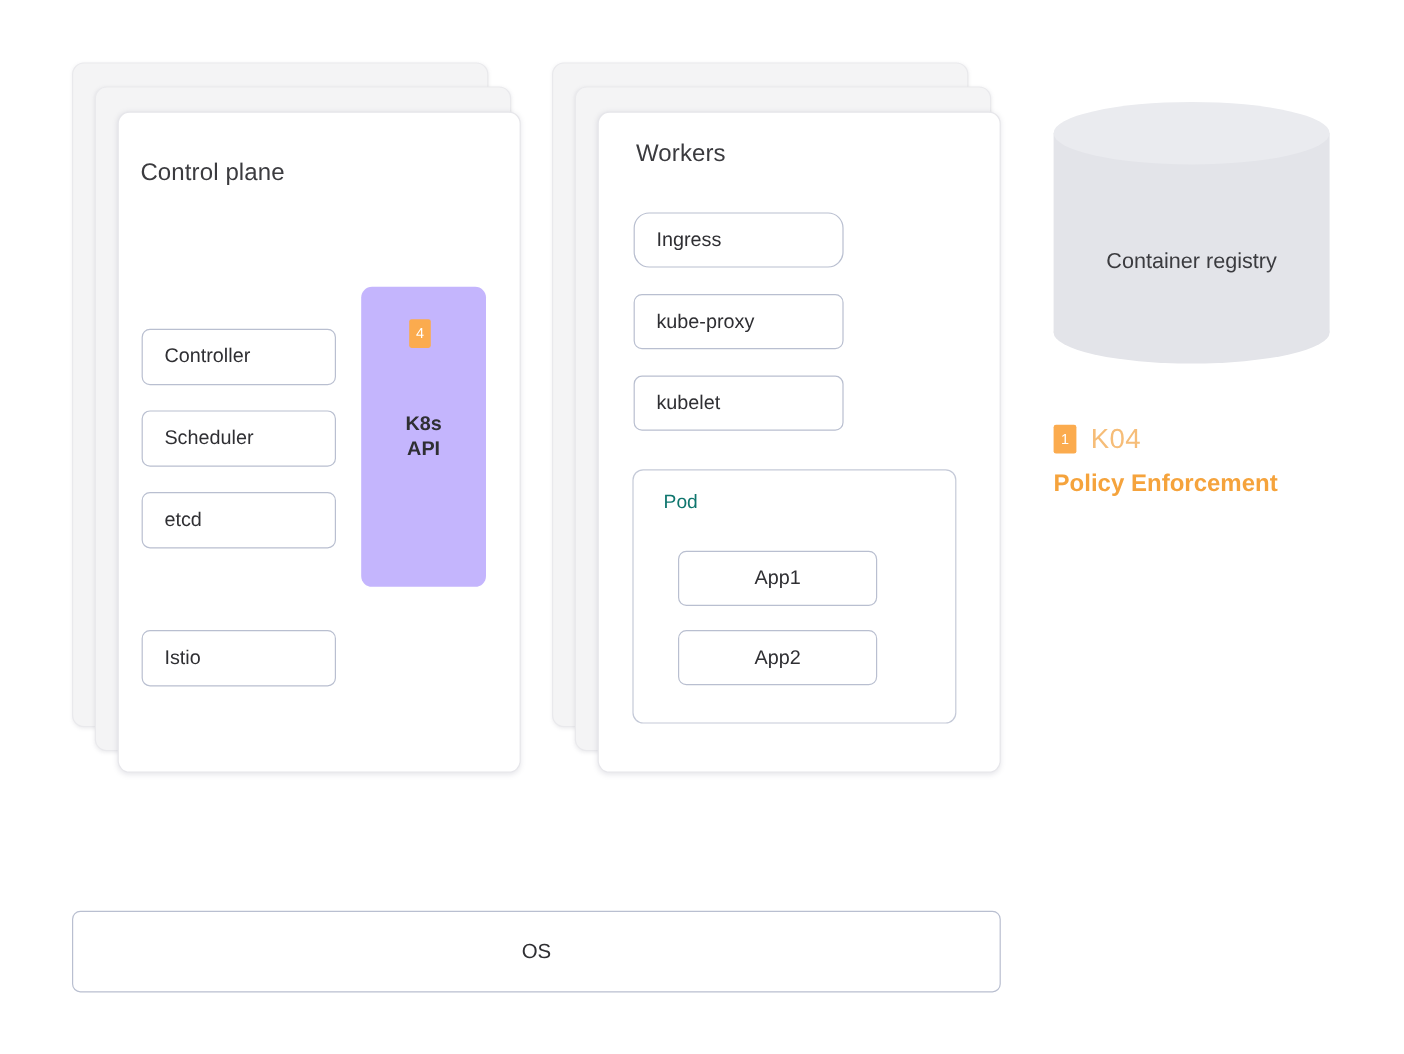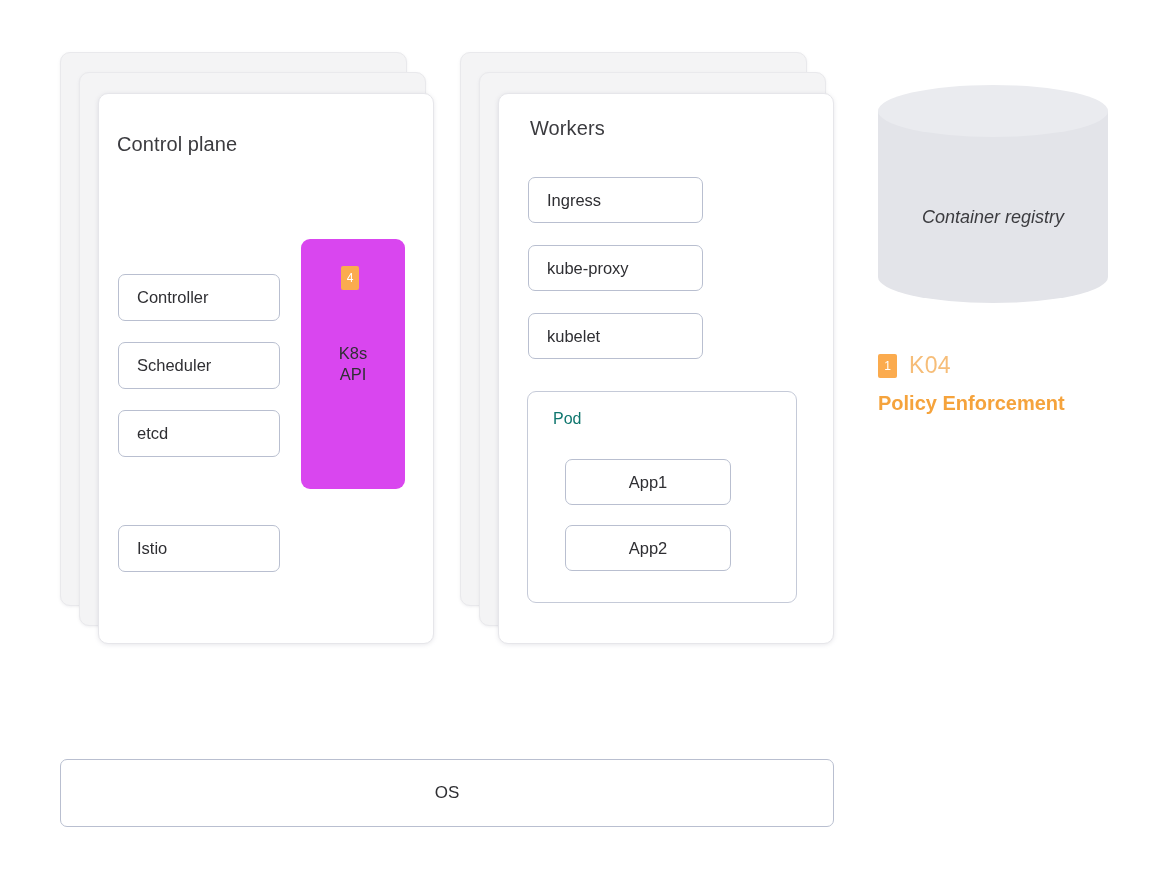--- a/index.html
+++ b/index.html
@@ -67,21 +67,22 @@
   .node.bar {
     font-size: 17px;
   }
 
   
   .node-highlight {
     position: absolute;
     box-sizing: border-box;
     border: 2px solid #f5a council;
     border-radius: 9px;
-    background: #d946ef;
+    background: #c4b5fd;
+    font-weight: bold;
   }
   .node-highlight {
     border-color: #f7a84a;
   }
   .node-highlight .hl-label {
     position: absolute;
     left: 0;
     right: 0;
     text-align: center;
     font-size: 16.5px;
@@ -218,21 +219,21 @@
   <div class="badge" style="left:341px; top:266px; width:18px; height:24px;">4</div>
 
   <div class="stack" style="left:460px; top:52px; width:380px; height:590px;">
     <div class="stack-layer" style="left:0px; top:0px; width:345px; height:552px;"></div>
     <div class="stack-layer" style="left:19px; top:20px; width:345px; height:552px;"></div>
     <div class="stack-front" style="left:38px; top:41px; width:334px; height:549px;"></div>
   </div>
 
   <div class="panel-title" style="left:530px; top:117px;">Workers</div>
 
-  <div class="node pad-left" style="left:528px; top:177px; width:175px; height:46px;">
+  <div class="node pad-left" style="left:528px; top:177px; width:175px; height:46px;border-radius:13px;">
     <span>Ingress</span>
   </div>
   <div class="node pad-left" style="left:528px; top:245px; width:175px; height:46px;">
     <span>kube-proxy</span>
   </div>
   <div class="node pad-left" style="left:528px; top:313px; width:175px; height:46px;">
     <span>kubelet</span>
   </div>
 
   <div class="group-box" style="left:527px; top:391px; width:270px; height:212px;"></div>
@@ -245,21 +246,21 @@
   </div>
 
   <div class="node centered bar" style="left:60px; top:759px; width:774px; height:68px;">
     <span>OS</span>
   </div>
 
   <div class="cylinder" style="left:878px; top:85px; width:230px; height:222px;">
     <div class="cyl-bottom" style="top:166px; height:52px;"></div>
     <div class="cyl-body" style="top:26px; height:166px;"></div>
     <div class="cyl-top" style="height:52px;"></div>
-    <div class="cyl-label" style="top:122px;font-style:italic;">Container registry</div>
+    <div class="cyl-label" style="top:122px;">Container registry</div>
   </div>
 
   <div class="legend" style="left:878px; top:352px; width:230px; height:70px;">
     <div class="legend-row" style="left:0px; top:0px;">
       <div class="legend-badge">1</div>
       <div class="legend-code">K04</div>
     </div>
     <div class="legend-title" style="left:0px; top:40px;">Policy Enforcement</div>
   </div>
 

